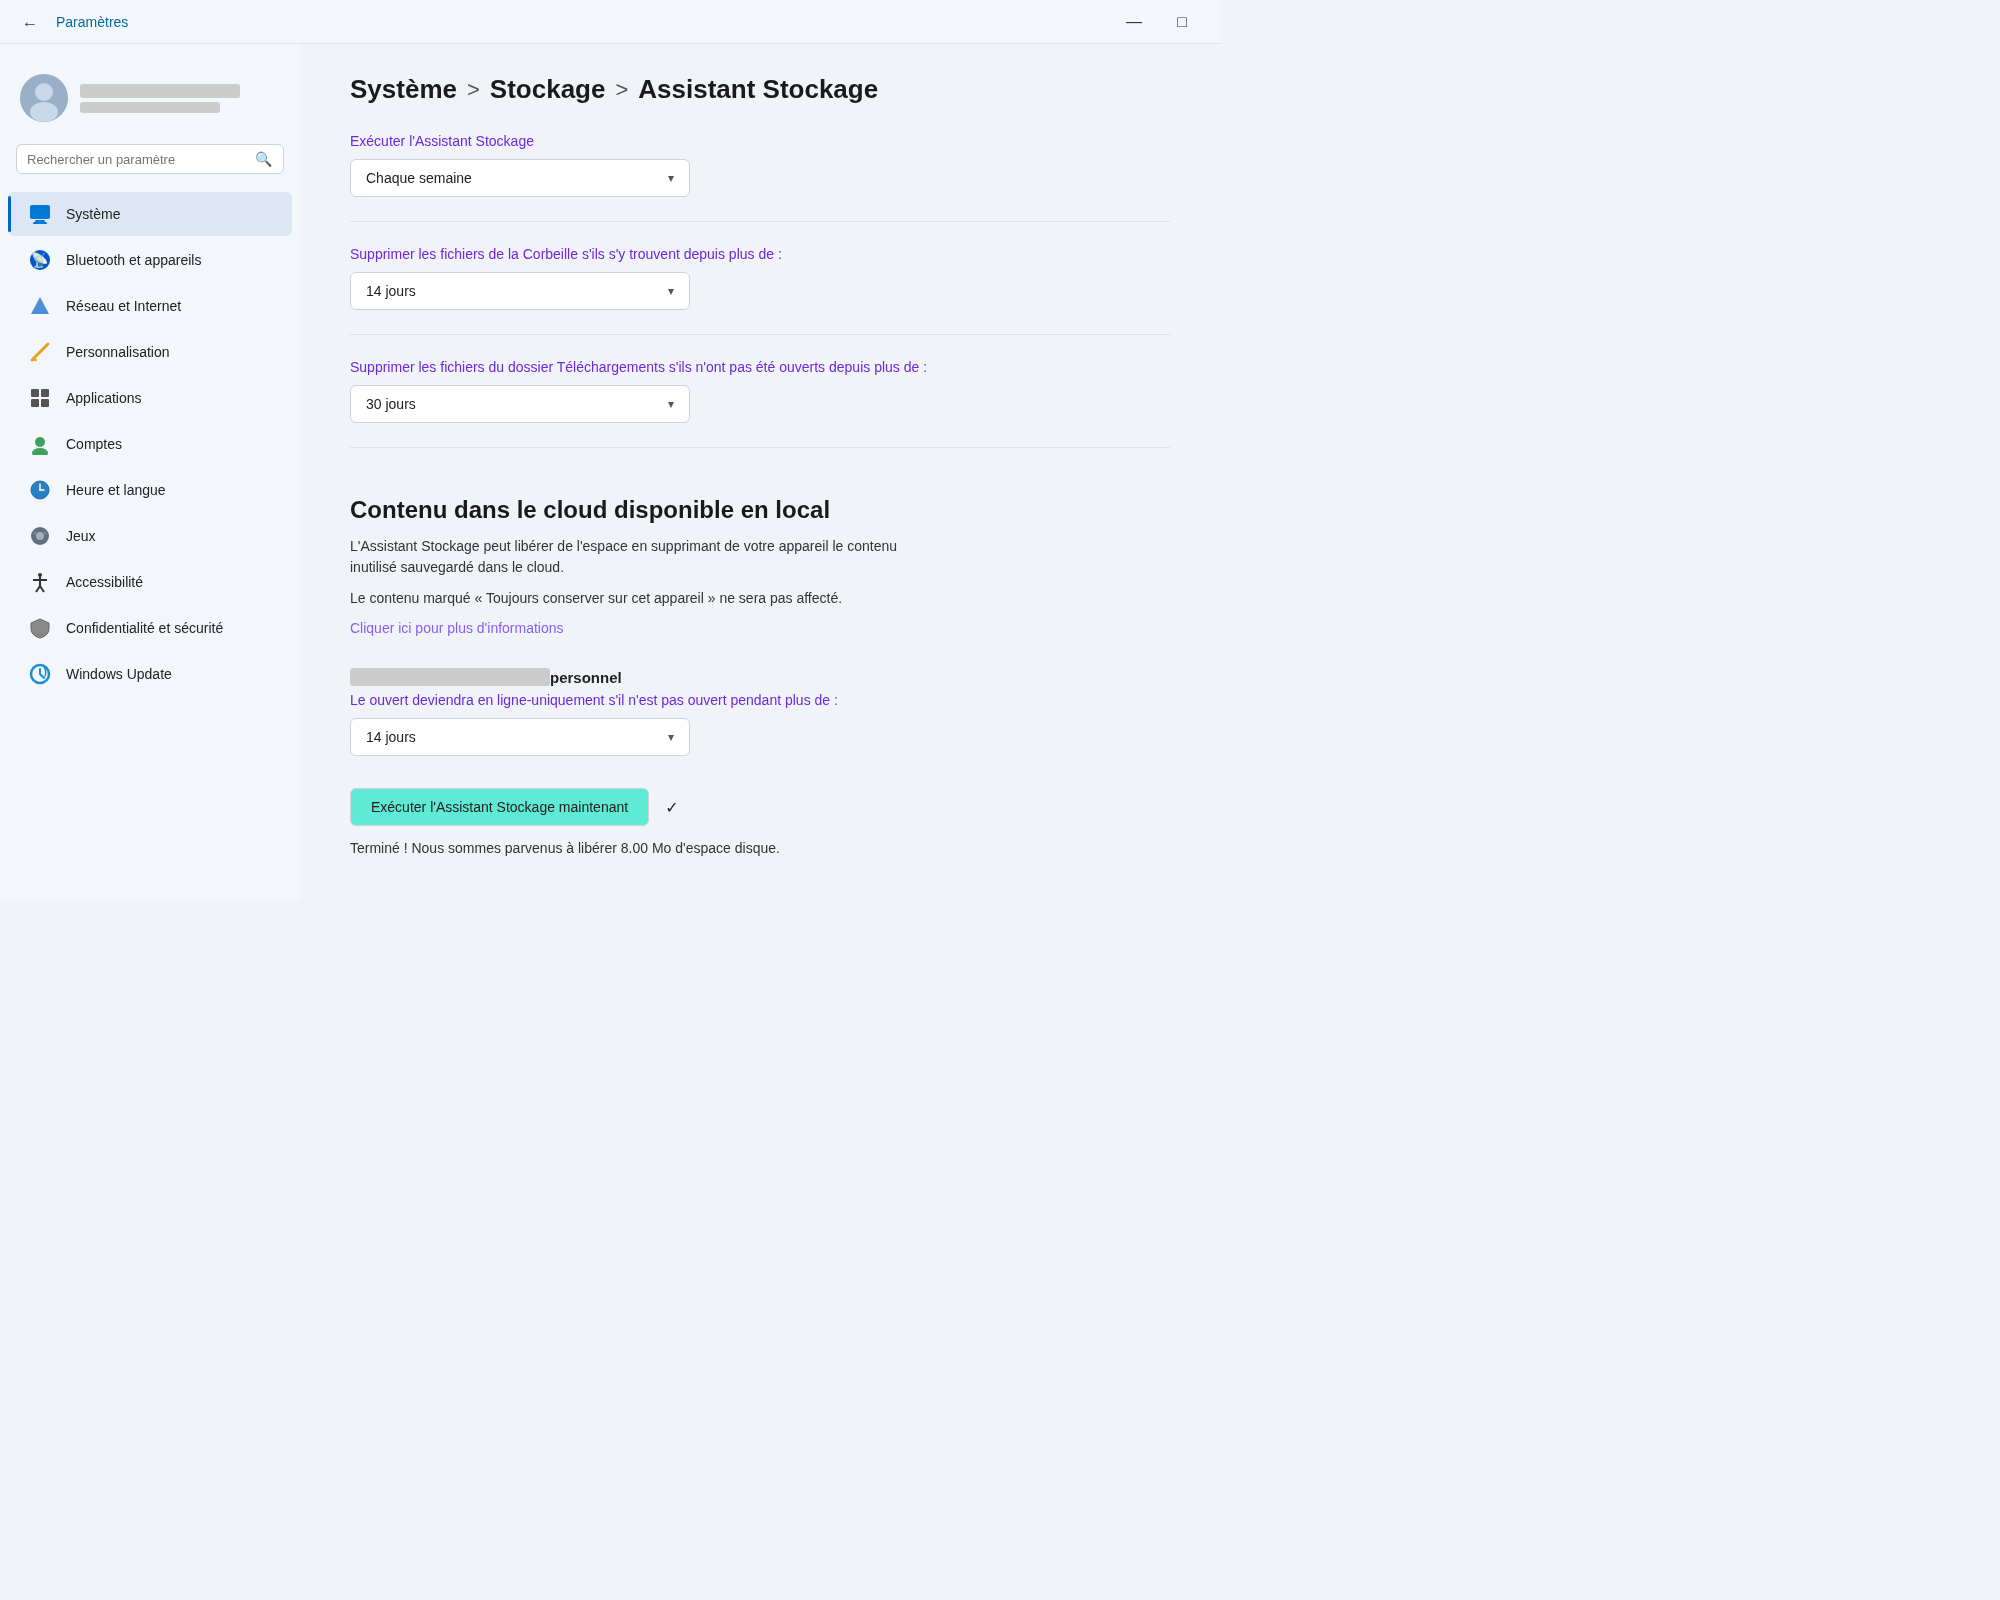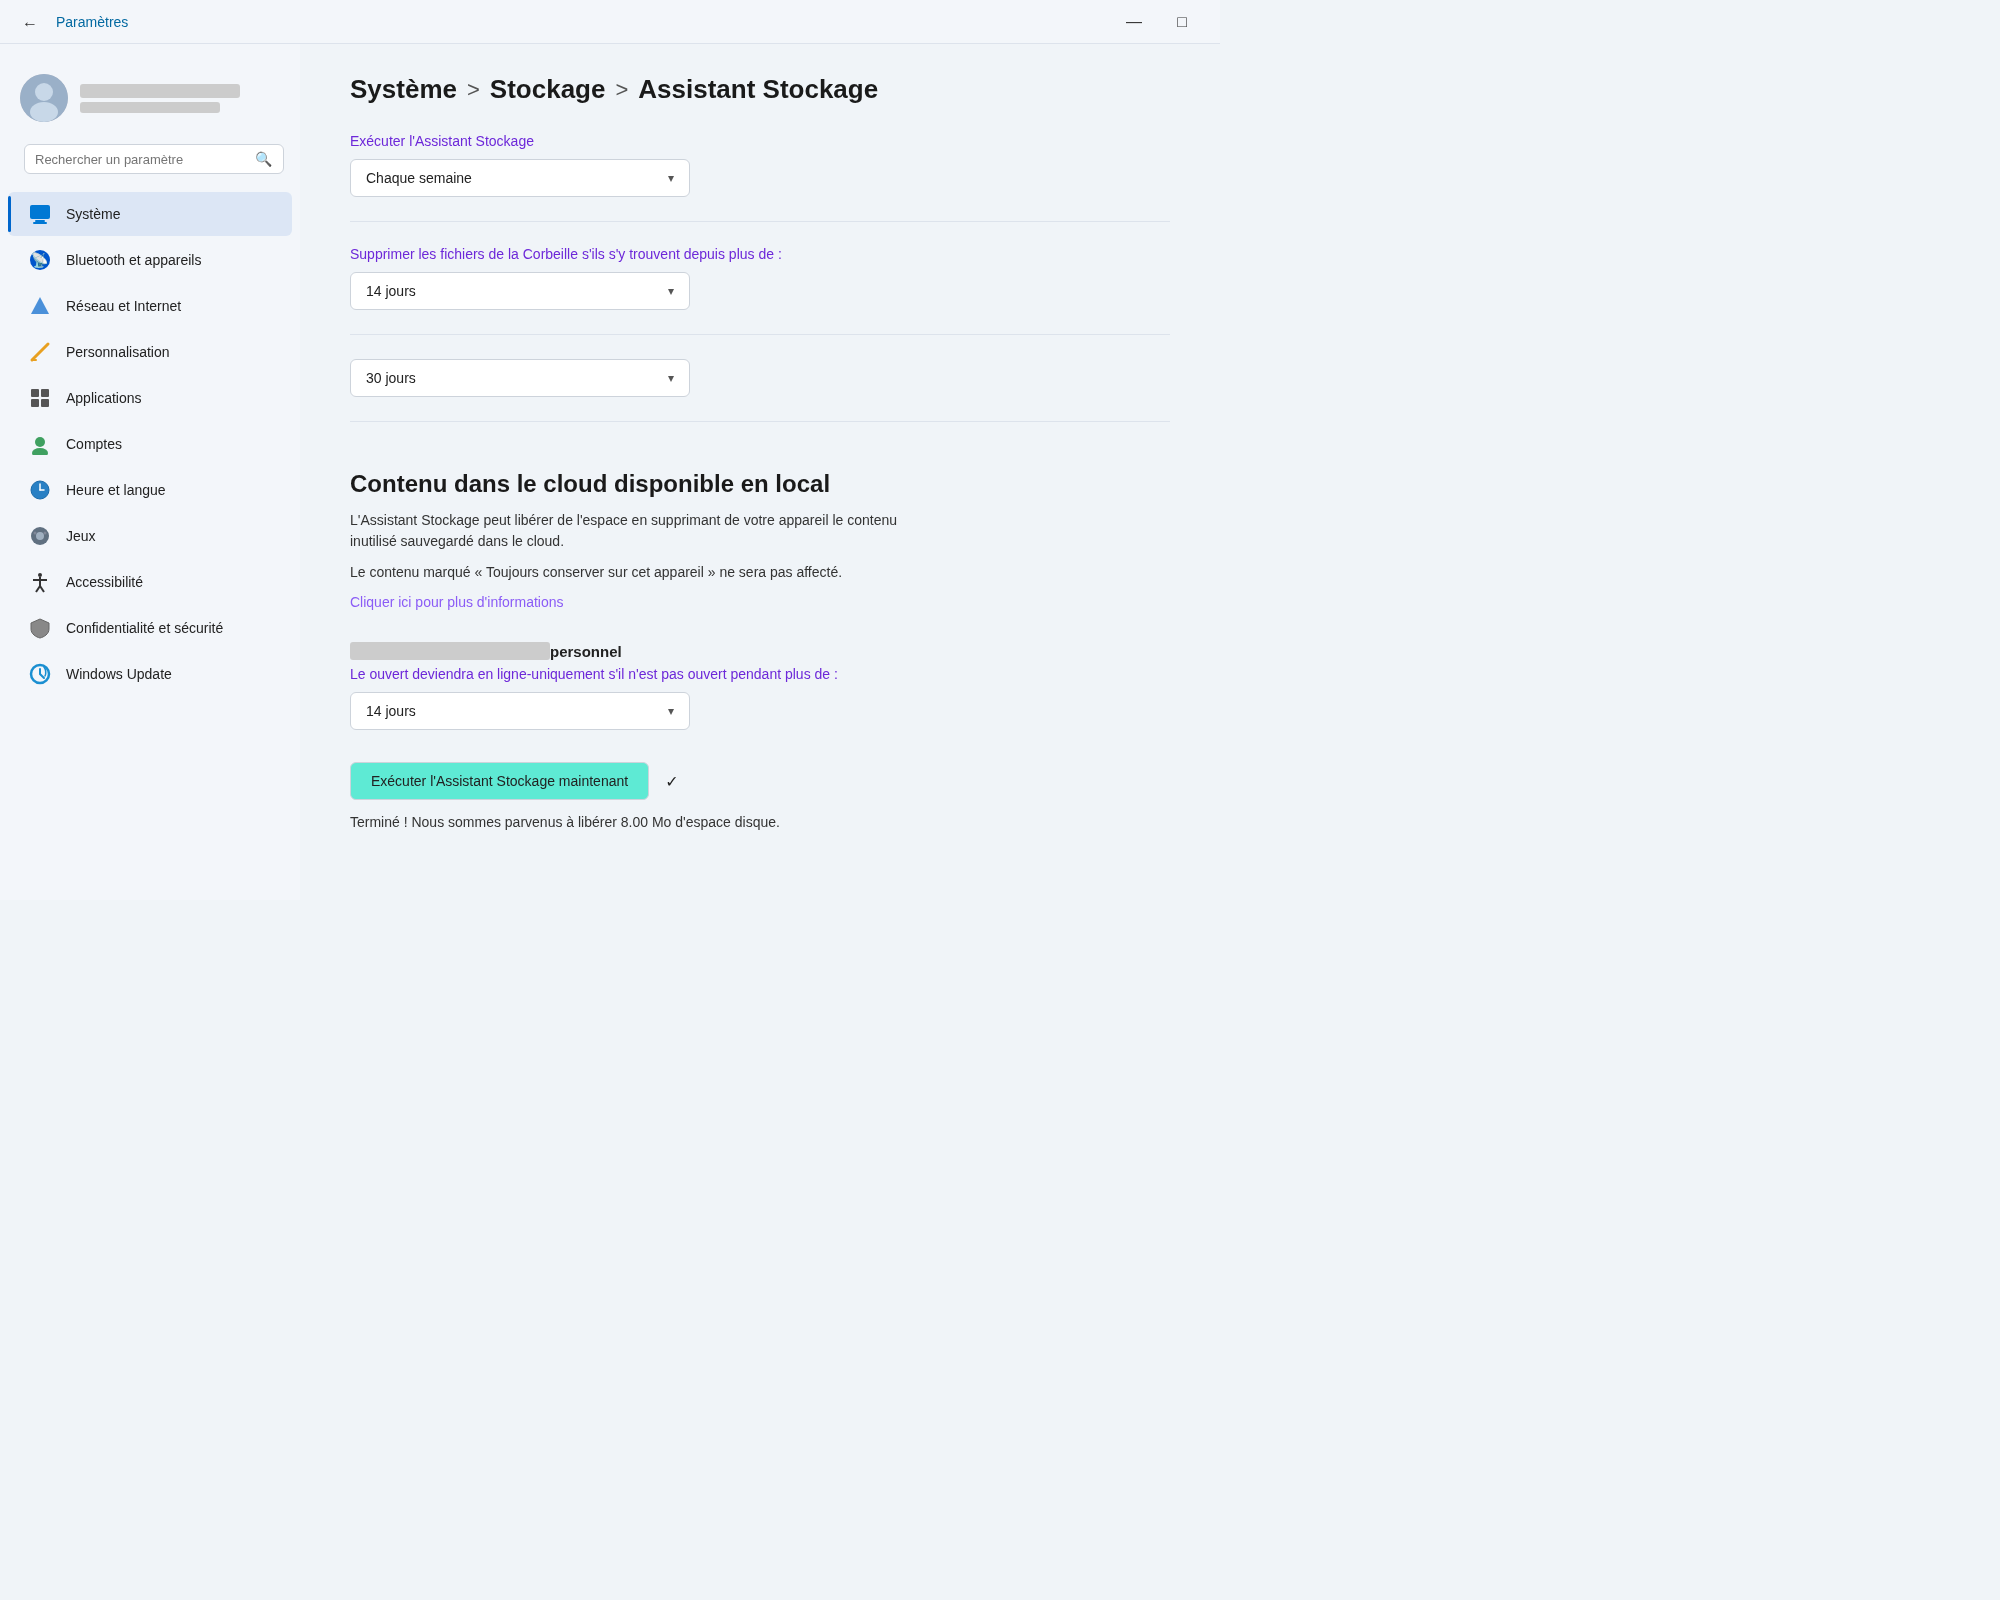--- a/index.html
+++ b/index.html
@@ -109,21 +109,21 @@
     }
     .user-email {
       font-size: 11px;
       color: transparent;
       background: #ccc;
       border-radius: 3px;
       width: 140px;
       height: 11px;
     }
     .search-box {
-      margin: 0 16px 16px 24px;
+      margin: 0 16px 16px 16px;
       display: flex;
       align-items: center;
       background: #fff;
       border: 1px solid #cdd3db;
       border-radius: 6px;
       padding: 6px 10px;
       gap: 0;
     }
     .search-input {
       border: none;
@@ -461,20 +461,21 @@
     
     <div class="section-label">Supprimer les fichiers de la Corbeille s'ils s'y trouvent depuis plus de :</div>
     <div class="dropdown-select">
       <span>14 jours</span>
       <span class="dropdown-arrow">▾</span>
     </div>
 
     <hr class="divider">
 
     
+    <div class="section-label">Supprimer les fichiers du dossier Téléchargements s'ils n'ont pas été ouverts depuis plus de :</div>
     <div class="dropdown-select">
       <span>30 jours</span>
       <span class="dropdown-arrow">▾</span>
     </div>
 
     <hr class="divider">
 
     
     <div class="cloud-section-title">Contenu dans le cloud disponible en local</div>
     <div class="cloud-section-text">L'Assistant Stockage peut libérer de l'espace en supprimant de votre appareil le contenu inutilisé sauvegardé dans le cloud.</div>

